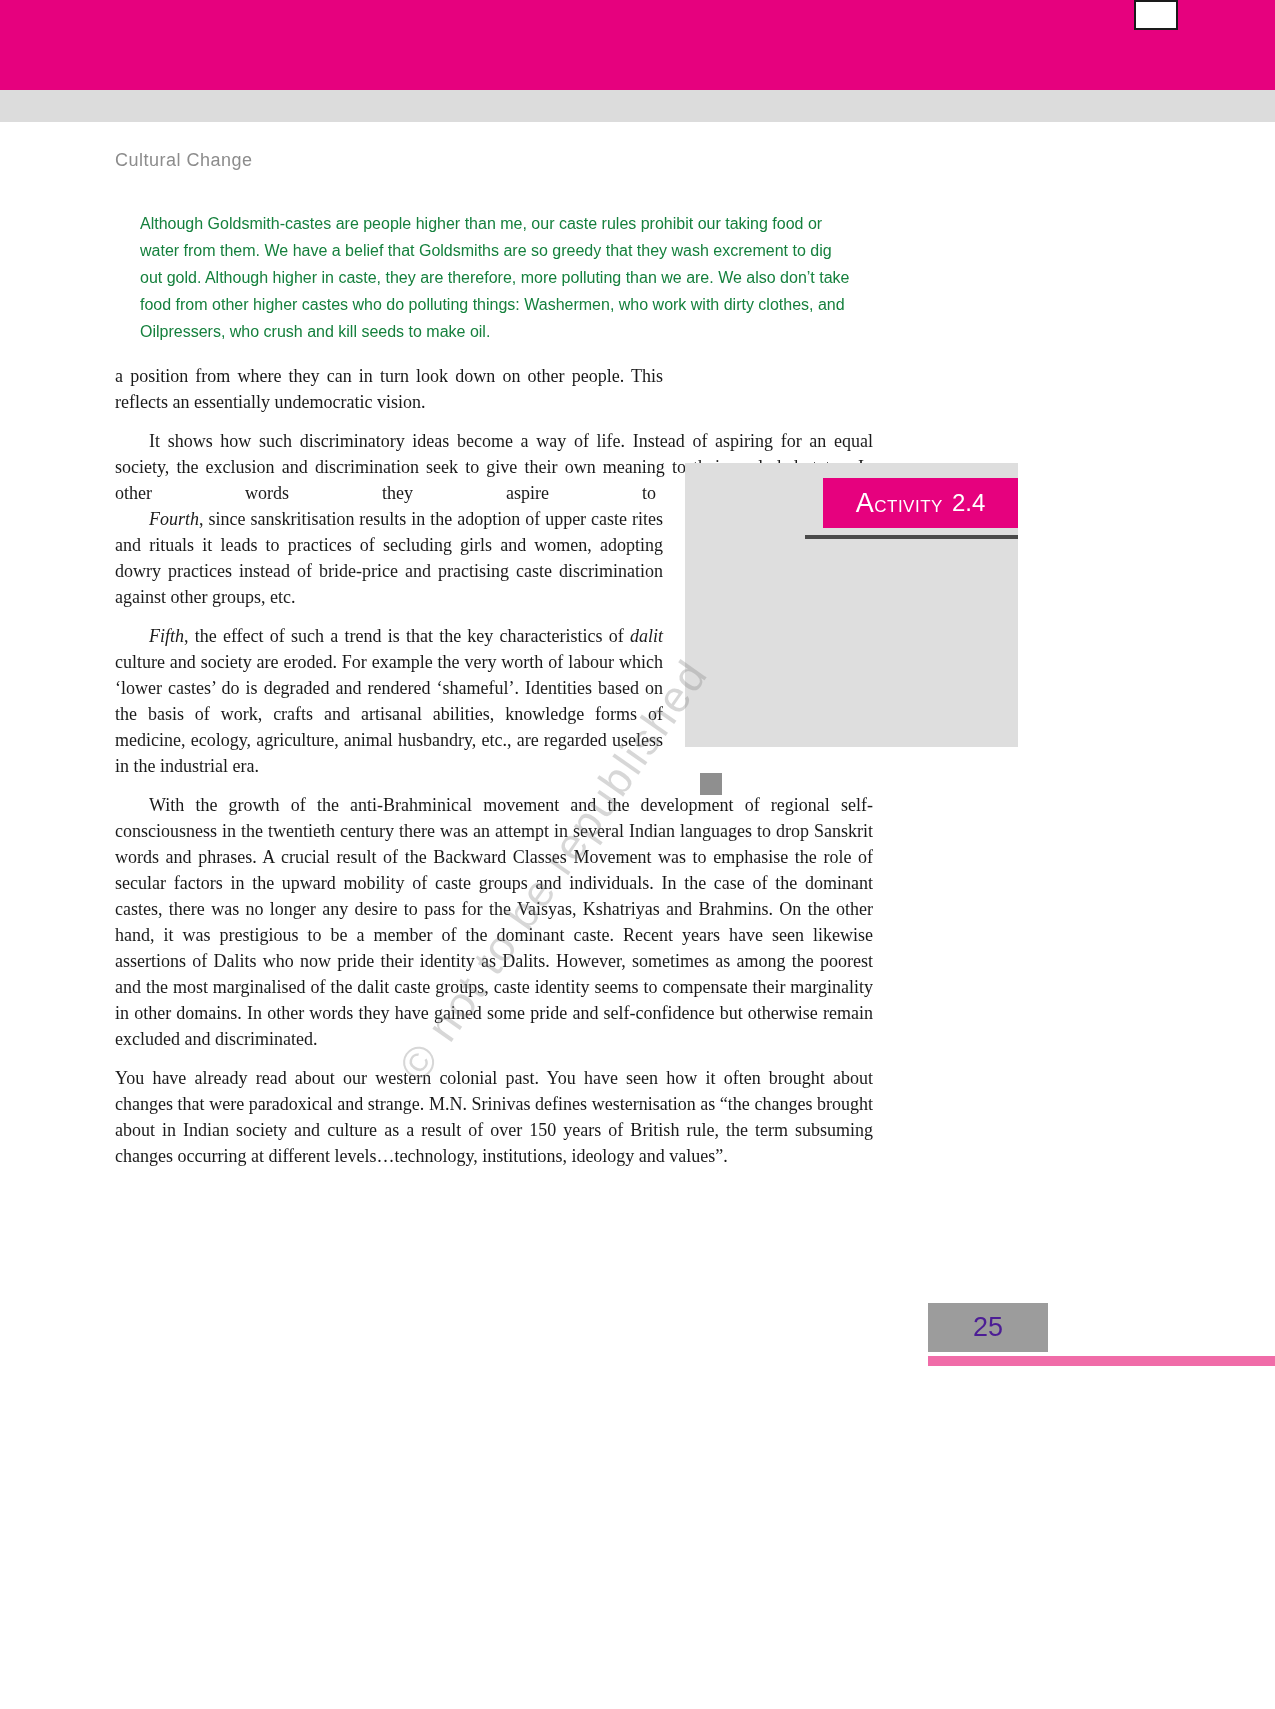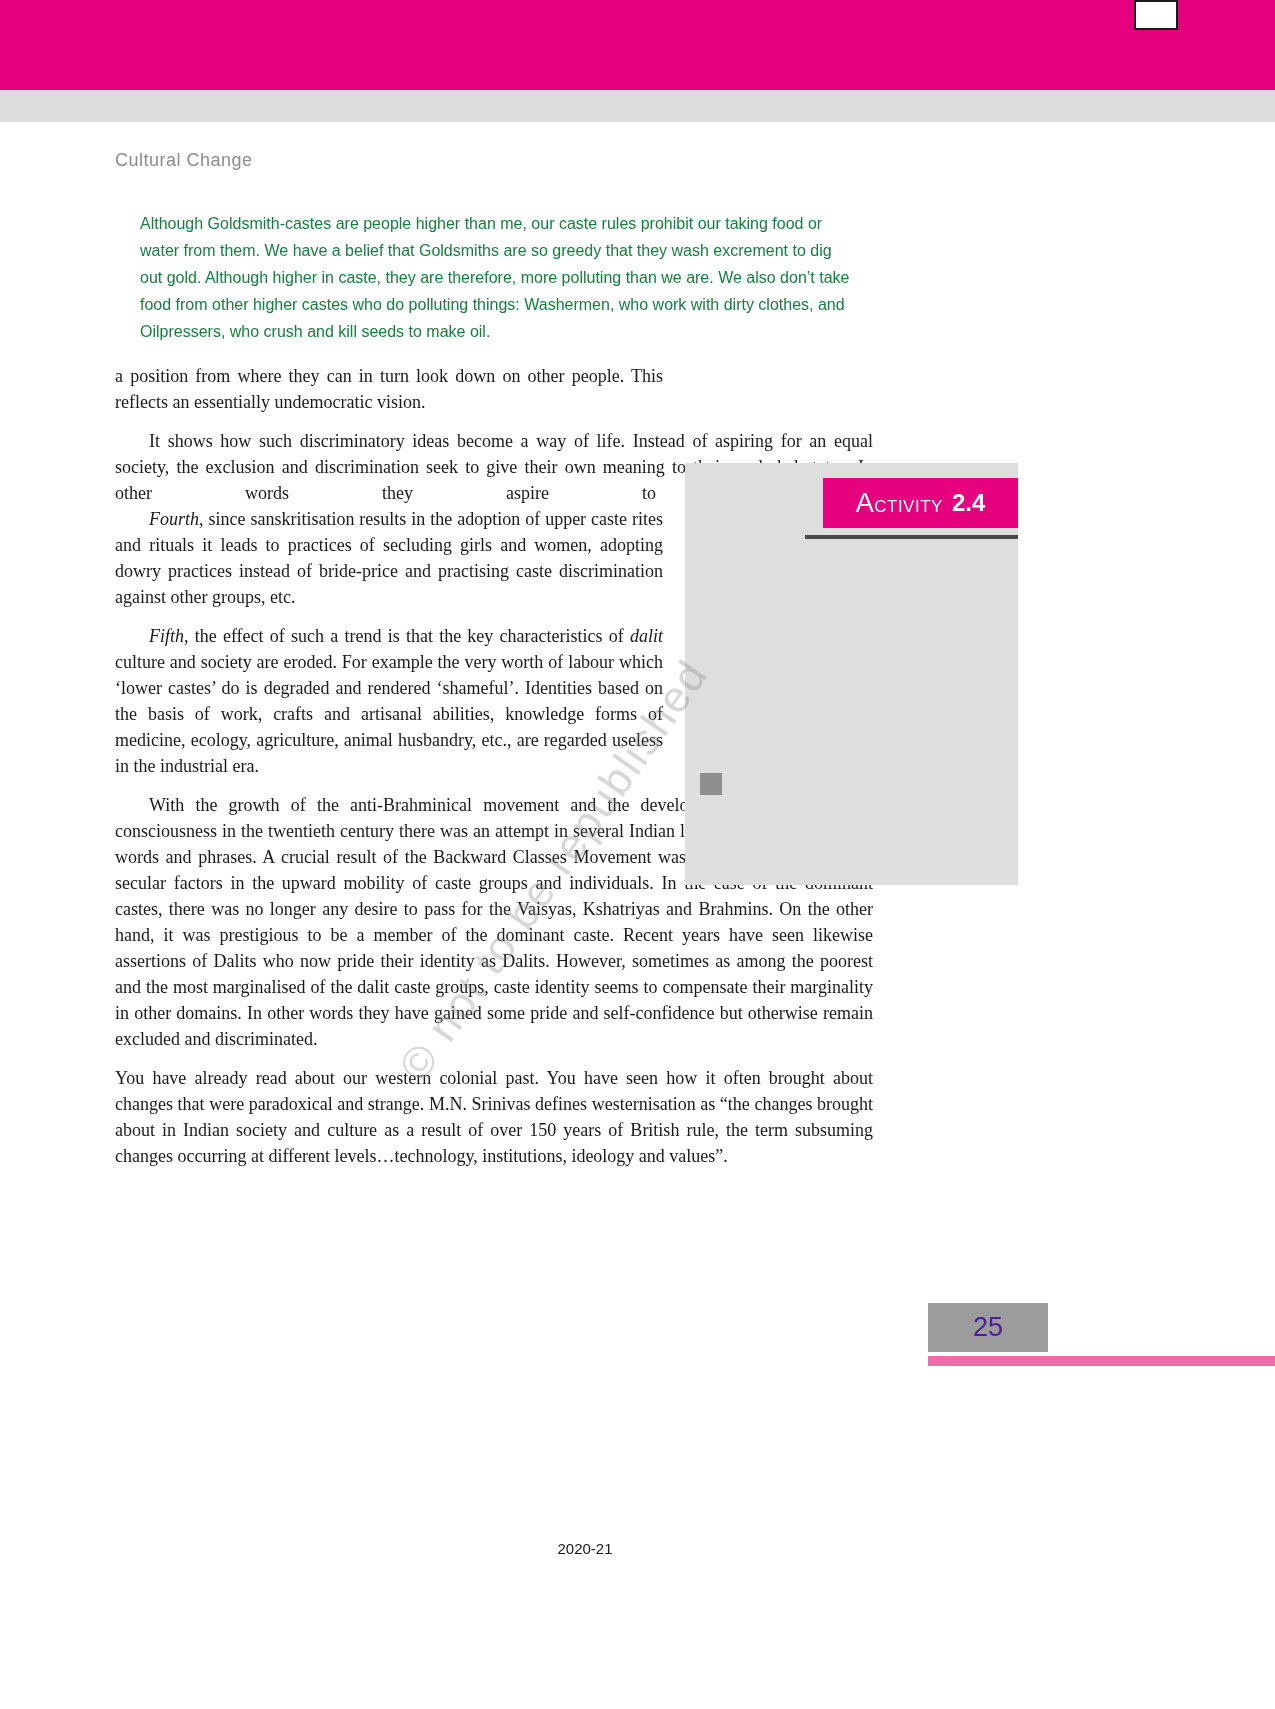--- a/index.html
+++ b/index.html
@@ -30,30 +30,30 @@
   p.no-indent { text-indent:0; }
   p.force-last { text-align-last:justify; margin-bottom:0; }
   .it { font-style:italic; }
   .section-heading {
     margin:20px 0 14px 0; color:#E6017E;
     font-family:"Liberation Sans", sans-serif; font-weight:bold;
     font-size:20px; letter-spacing:1px; text-transform:uppercase;
   }
   .section-heading::first-letter { font-size:30px; }
   .activity-box {
-    position:absolute; left:685px; top:463px; width:333px; height:422px; background:#DEDEDE;
+    position:absolute; left:685px; top:463px; width:333px; height:284px; background:#DEDEDE;
   }
   .activity-header {
     position:absolute; top:15px; right:0; width:195px; height:50px; background:#E6017E;
     color:#ffffff; display:flex; align-items:center; justify-content:center;
     font-family:"Liberation Sans", sans-serif;
   }
   .activity-word { display:inline-block; text-transform:uppercase; font-size:17px; letter-spacing:0.5px; }
   .activity-word::first-letter { font-size:27px; }
-  .activity-num { font-size:24px; font-weight:bold; margin-left:9px; }
+  .activity-num { font-size:24px; font-weight:normal; margin-left:9px; }
   .activity-rule { position:absolute; top:72px; left:120px; right:0; height:4px; background:#4A4A4A; }
   .activity-text {
     position:absolute; top:92px; left:57px; width:253px;
     font-family:"Liberation Sans", sans-serif; font-size:16.5px; line-height:27px;
     text-align:justify; color:#1a1a1a;
   }
   .activity-square { position:absolute; left:15px; top:310px; width:22px; height:22px; background:#8F8F8F; }
   .watermark {
     position:absolute; left:430px; top:1040px;
     transform:rotate(-55deg); transform-origin:left bottom;
@@ -105,15 +105,14 @@
     </div>
     <div class="activity-rule"></div>
     <div class="activity-square"></div>
   </div>
 
   <div class="watermark">© not to be republished</div>
 
   <div class="page-num-box">25</div>
   <div class="pink-strip"></div>
 
-  <div class="footer">2020-21</div>
 
 </div>
 
 </body></html>

